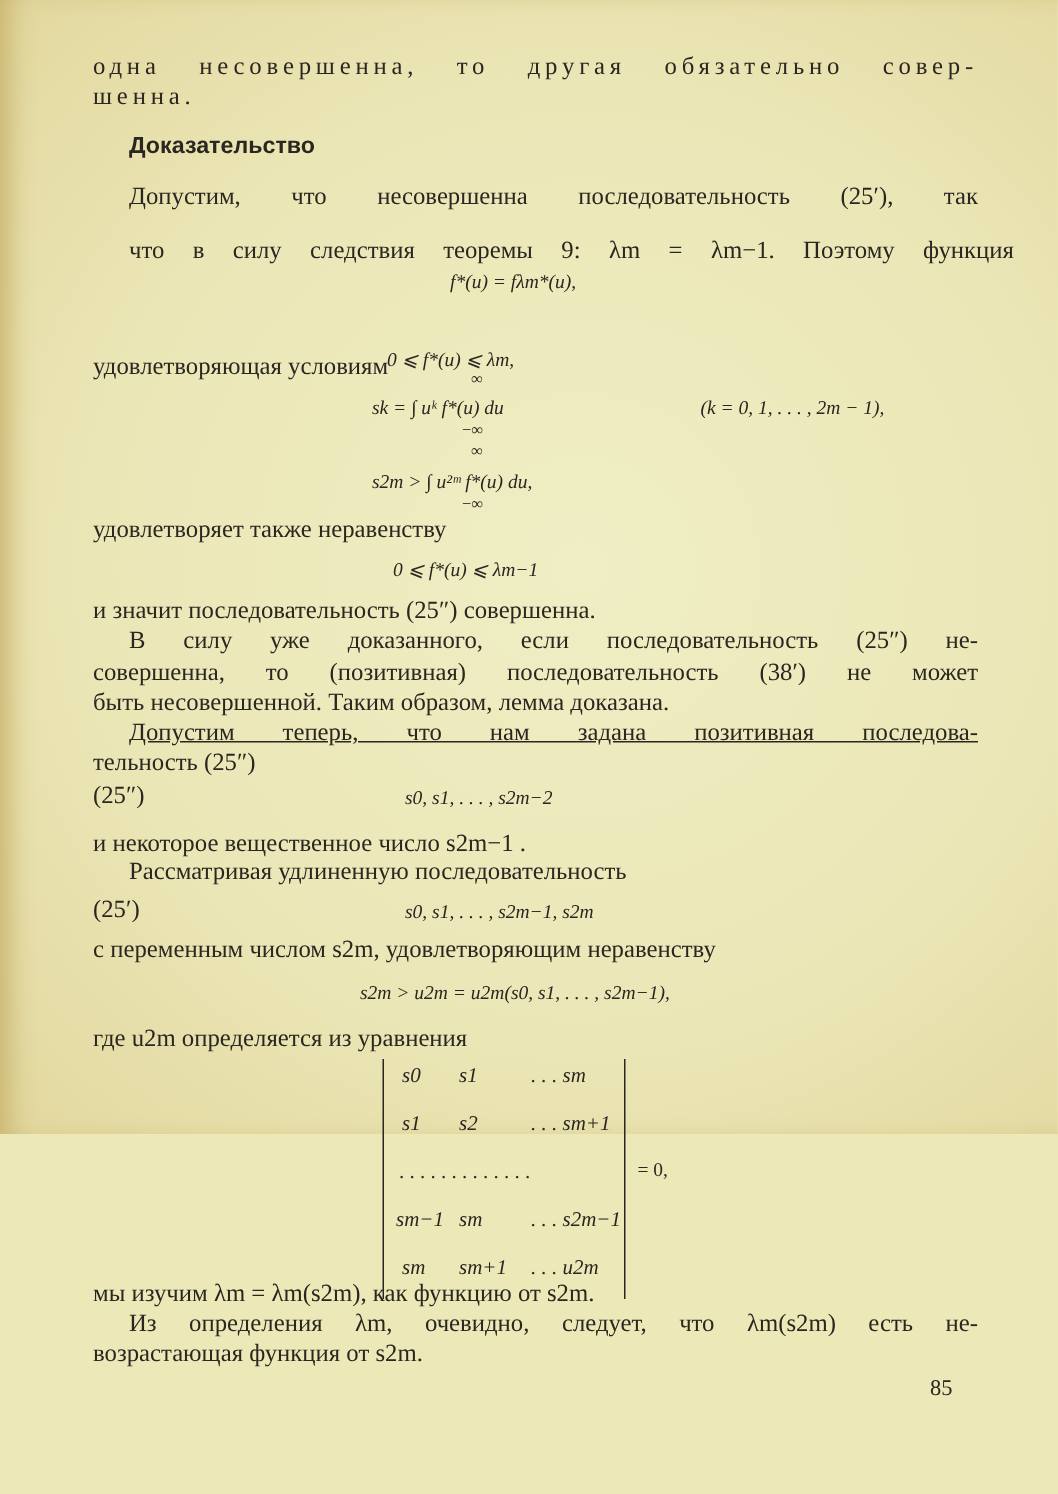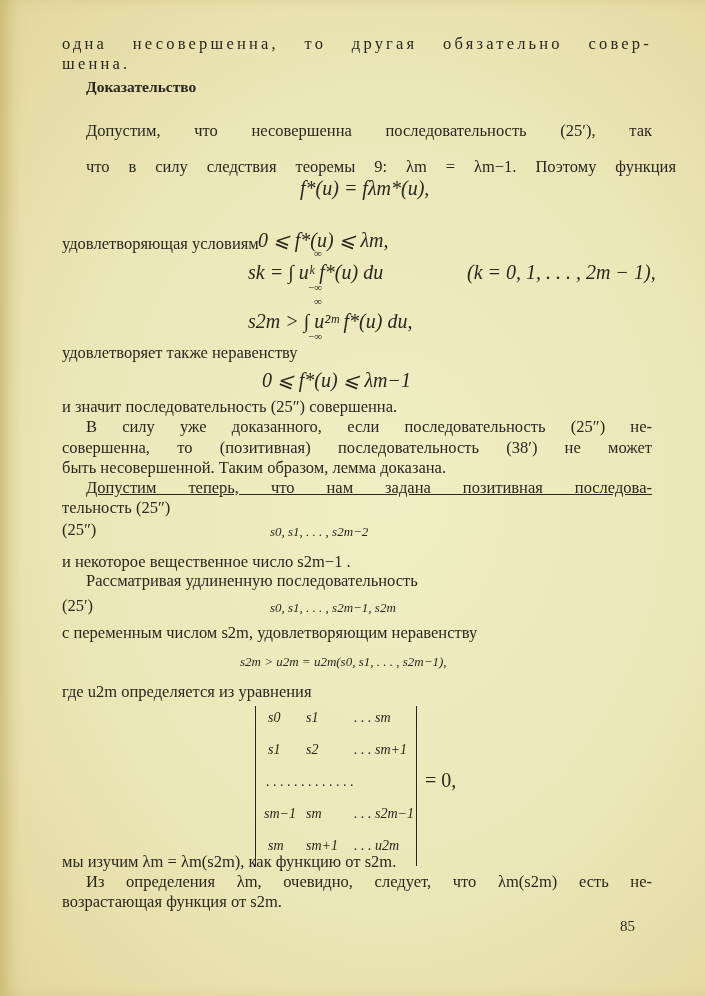--- a/index.html
+++ b/index.html
@@ -3,54 +3,54 @@
 <meta charset="utf-8">
 <style>
   html, body { margin: 0; padding: 0; }
   body {
     width: 705px; height: 996px; overflow: hidden;
     background: #ece8b8;
     font-family: "Liberation Serif", "DejaVu Serif", serif;
     color: #2a2620;
   }
   .page {
-    position: relative; width: 705px; height: 996px;
+    position: relative; width: 705px; height: 756px;
     background: radial-gradient(ellipse at 55% 50%, #efeec4 0%, #ebe6b6 60%, #e2d79e 100%);
     box-shadow: inset 14px 0 18px -8px #c9b46e;
   }
   .line {
     position: absolute; left: 62px; width: 590px;
     font-size: 16.5px; line-height: 20px; white-space: nowrap;
   }
   .justify { text-align: justify; text-align-last: justify; white-space: normal; }
   .spaced { letter-spacing: 3.2px; }
   .indent { left: 86px; width: 566px; }
   .heading { font-family: "Liberation Sans", "DejaVu Sans", sans-serif; font-weight: bold; font-size: 15.5px; left: 86px; }
   .eq {
-    position: absolute; font-style: italic; font-size: 20px; line-height: 20px; white-space: nowrap;
+    position: absolute; font-style: italic; font-size: 13px; line-height: 20px; white-space: nowrap;
   }
   .small { font-size: 13px; }
   .lim { position: absolute; font-size: 11px; font-style: normal; }
   .label { position: absolute; left: 62px; font-size: 16.5px; }
   .det {
     position: absolute; left: 255px; top: 680px; width: 160px; height: 160px;
     border-left: 1.5px solid #2a2620; border-right: 1.5px solid #2a2620;
   }
   .det .cell { position: absolute; font-style: italic; font-size: 14px; white-space: nowrap; }
   .page-num { position: absolute; left: 620px; top: 918px; font-size: 15px; }
 </style>
 </head>
 <body>
 
 <div class="page">
 
   <div class="line justify spaced" style="top:34px;">одна несовершенна, то другая обязательно совер-</div>
   <div class="line spaced" style="top:54px;">шенна.</div>
 
-  <div class="line heading" style="top:77px;font-family:Liberation Serif, serif;">Доказательство</div>
+  <div class="line heading" style="top:88px;">Доказательство</div>
 
   <div class="line justify indent" style="top:121px;">Допустим, что несовершенна последовательность (25′), так</div>
   <div class="line justify" style="top:157px;margin-left:24px;">что в силу следствия теоремы 9: λm = λm−1. Поэтому функция</div>
 
   <div class="eq" style="left:300px; top:178px;">f*(u) = fλm*(u),</div>
 
   <div class="line" style="top:206px;margin-top:28px;">удовлетворяющая условиям</div>
 
   <div class="eq" style="left:258px; top:230px;">0 ⩽ f*(u) ⩽ λm,</div>
 

